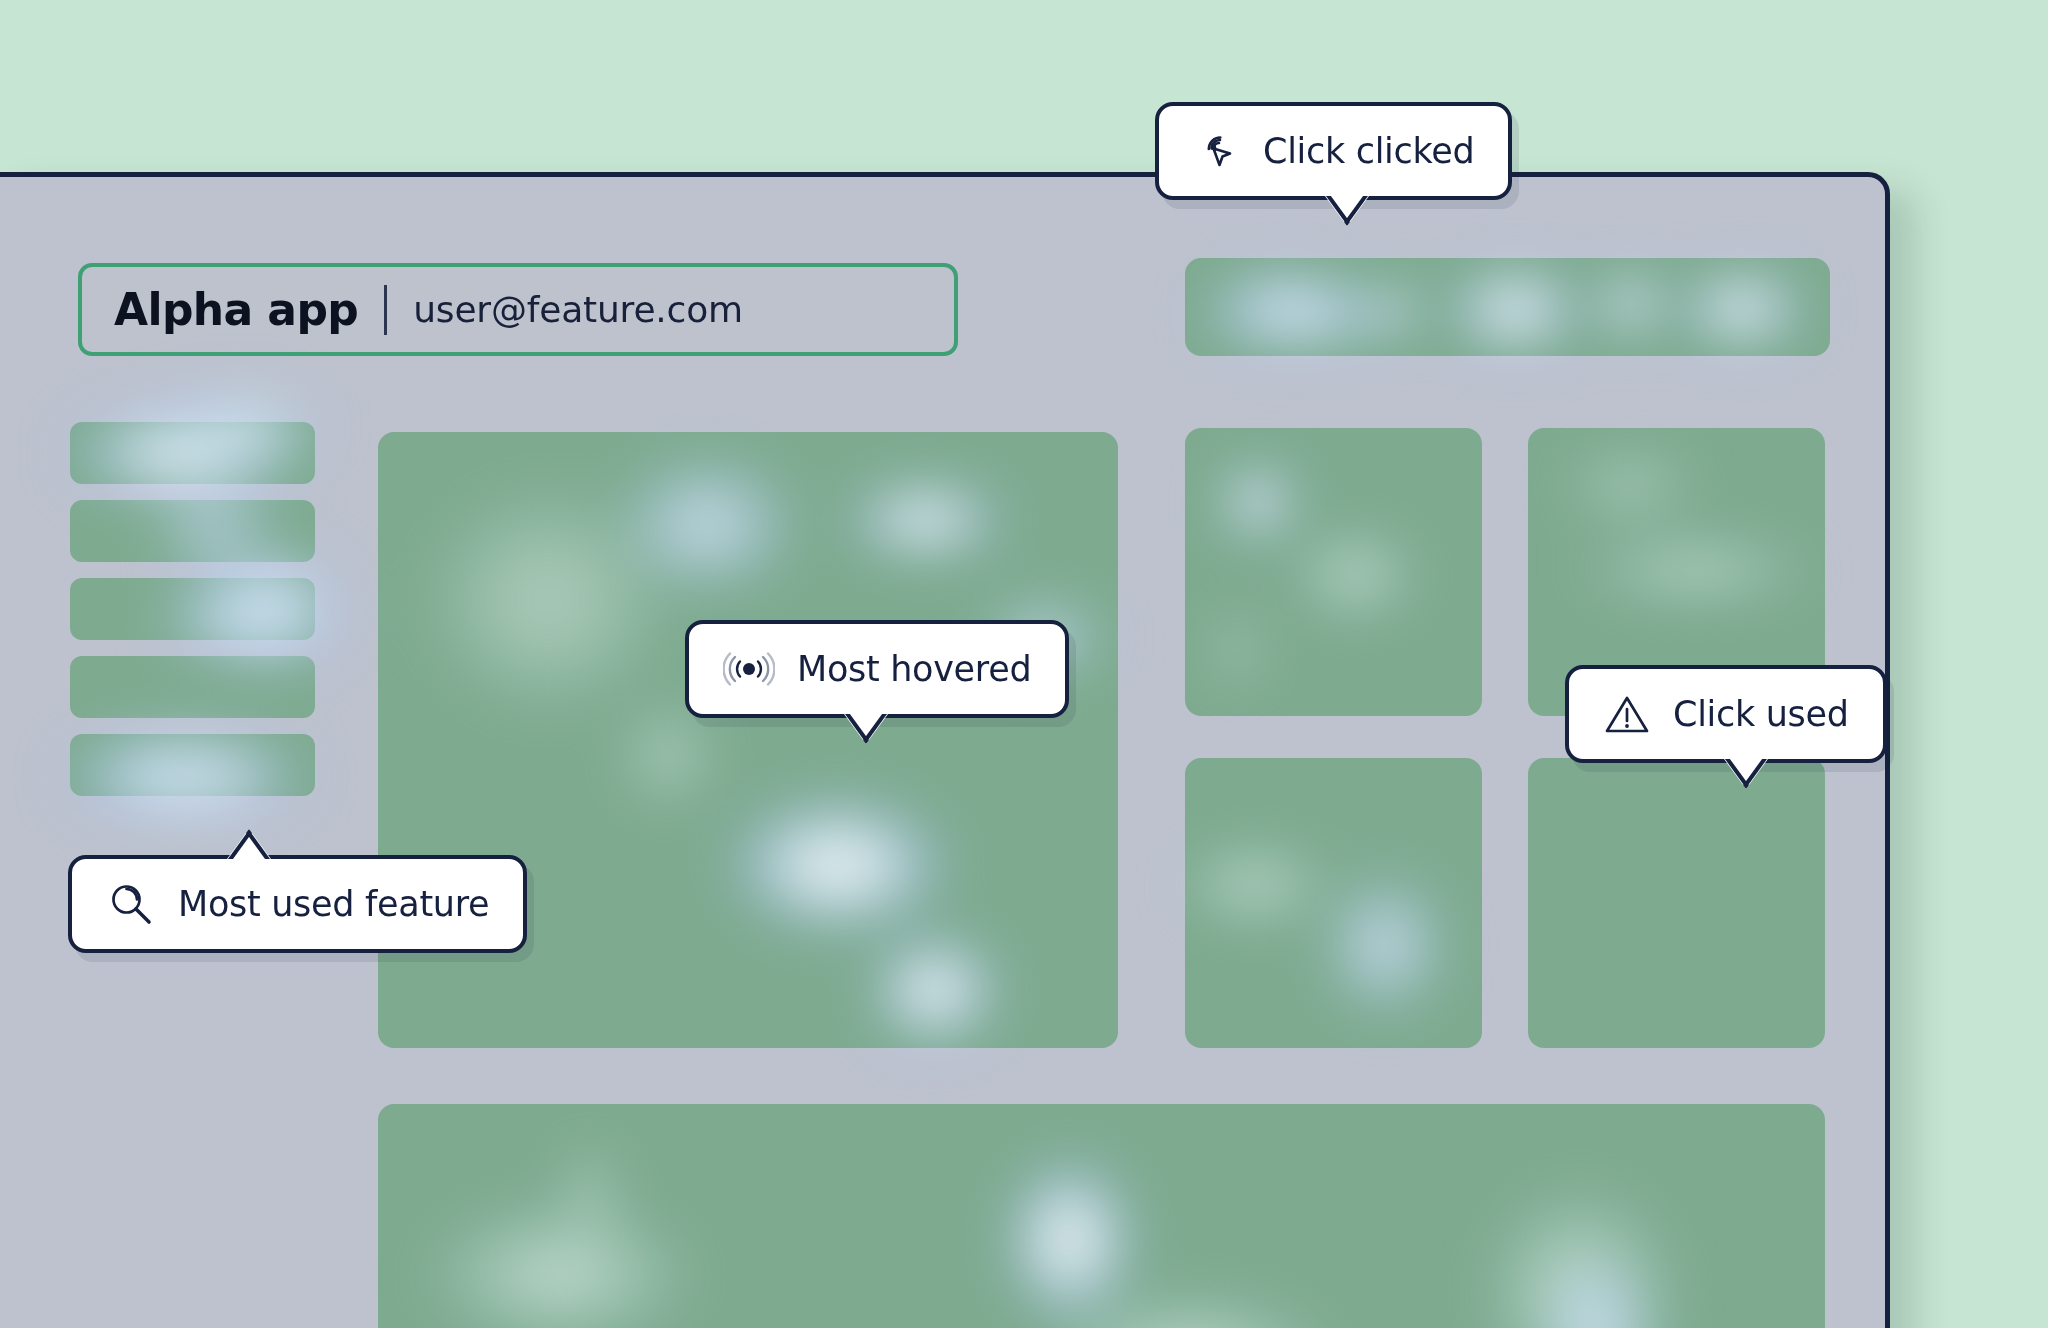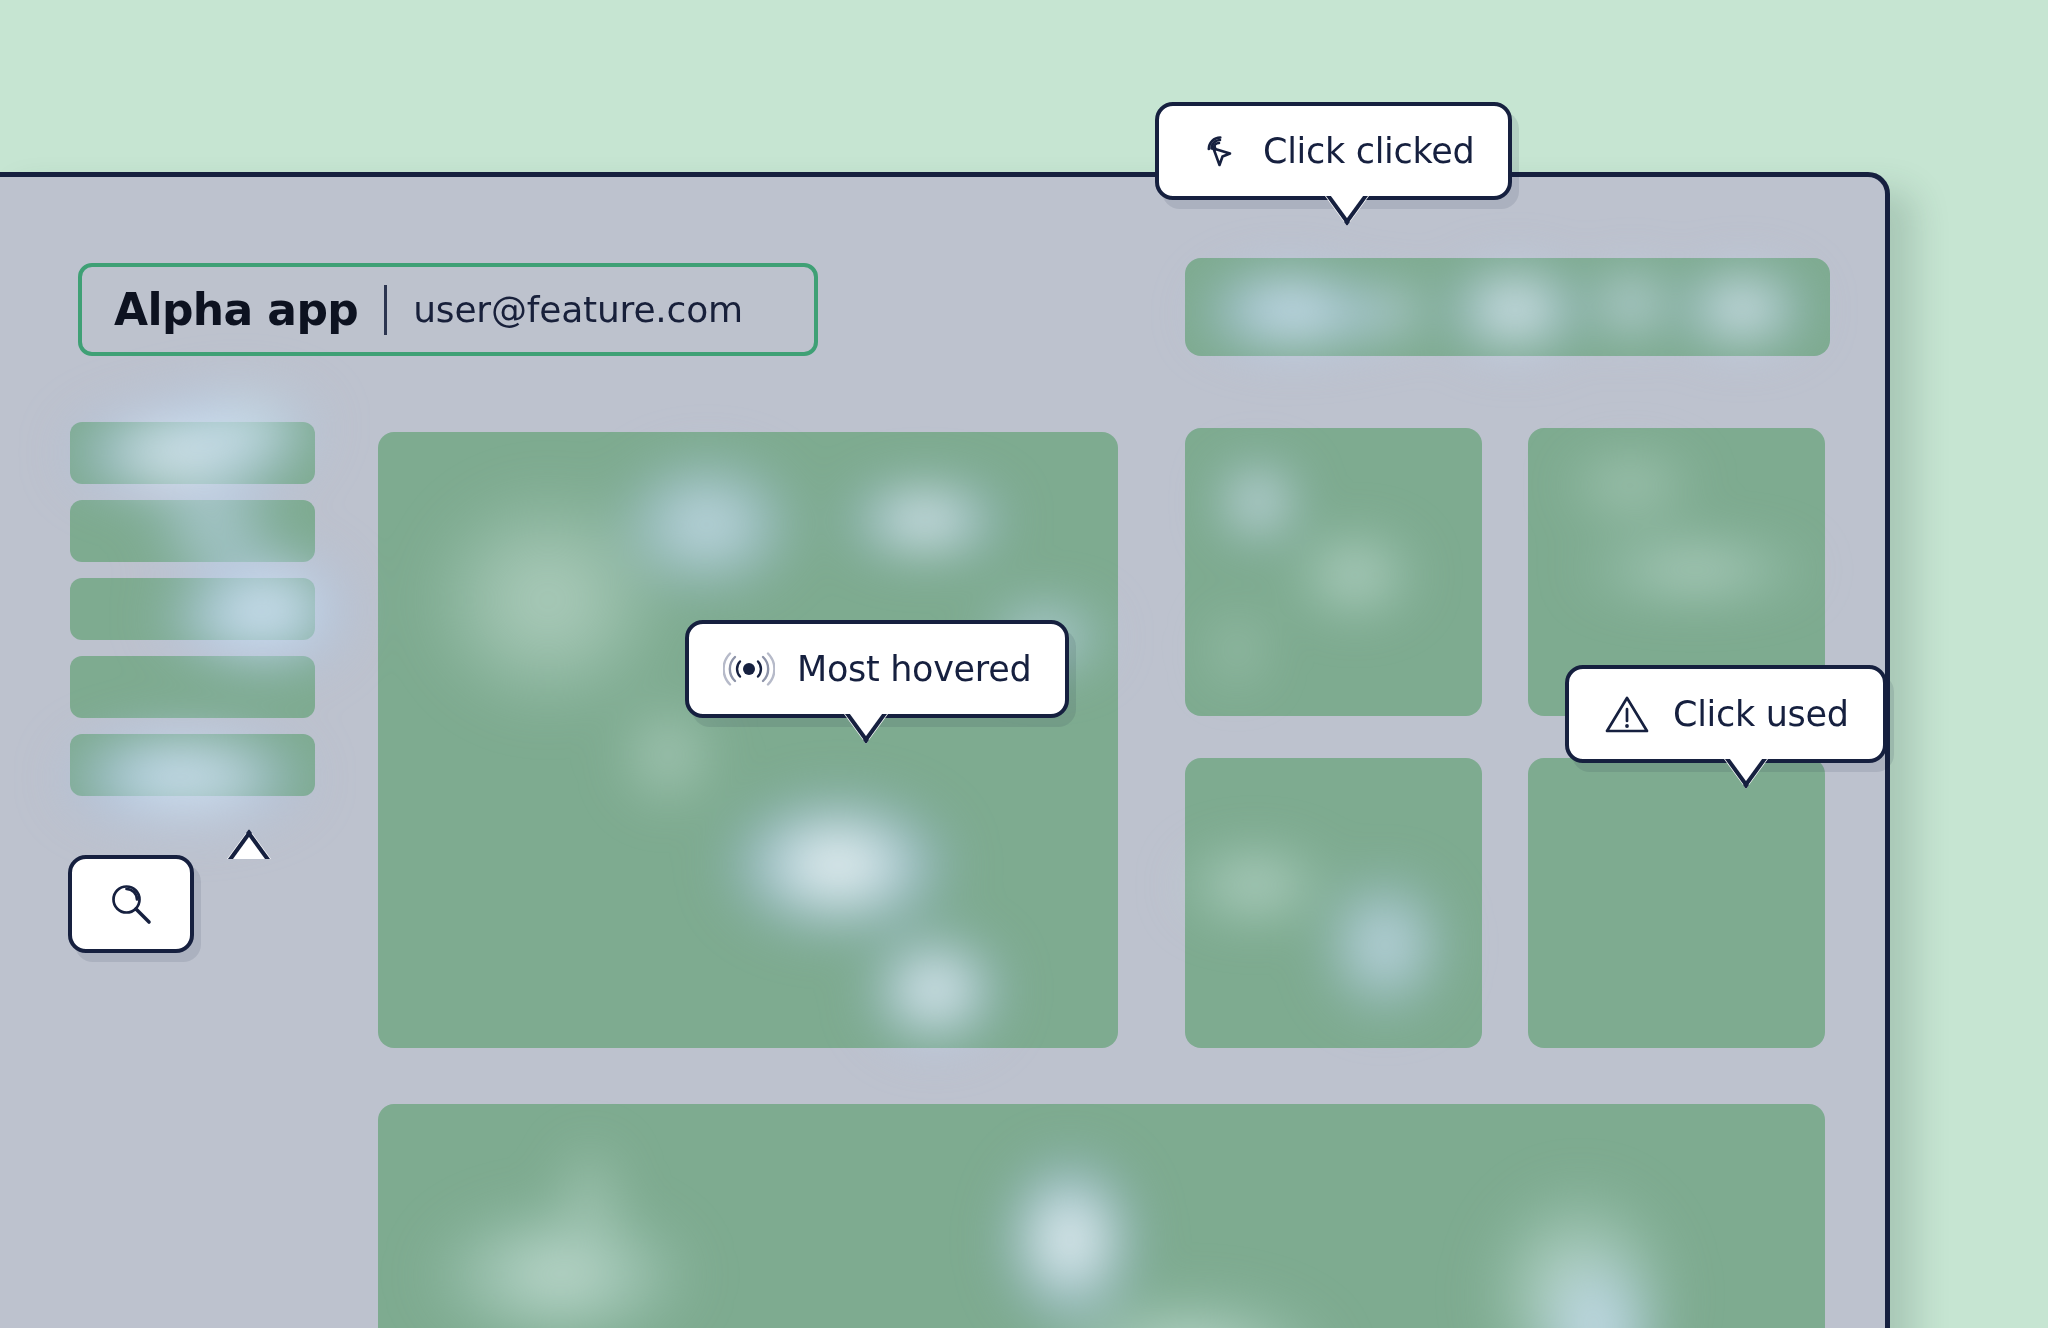--- a/index.html
+++ b/index.html
@@ -35,21 +35,21 @@
     border-radius: 0 22px 22px 0;
     overflow: hidden;
     box-shadow: 26px 18px 34px rgba(40, 70, 60, 0.18);
   }
 
   
   #app-identity {
     position: absolute;
     left: 78px;
     top: 263px;
-    width: 740px;
+    width: 880px;
     height: 93px;
     border: 4px solid #3fa075;
     border-radius: 14px;
     display: flex;
     align-items: center;
     padding: 0 32px;
     background: rgba(190, 194, 206, 0.2);
   }
   #app-identity .app-title {
     font-family: "DejaVu Sans", "Liberation Sans", sans-serif;
@@ -303,14 +303,15 @@
 </div>
 
 <div class="tooltip" id="tt-most-used">
   <span class="tip-icon">
     <svg width="50" height="50" viewBox="0 0 50 50" fill="none" stroke="#16203f" stroke-width="2.7" stroke-linecap="round">
       <circle cx="20.5" cy="20.5" r="13"></circle>
       <line x1="30" y1="30" x2="43" y2="43" stroke-width="3.6"></line>
       <path d="M20.5 10 A10.5 10.5 0 0 1 31 20.5" stroke-width="2.7"></path>
     </svg>
   </span>
+  <span class="tip-label">Most used feature</span>
   <span class="tail up"></span>
 </div>
 
 </body></html>

